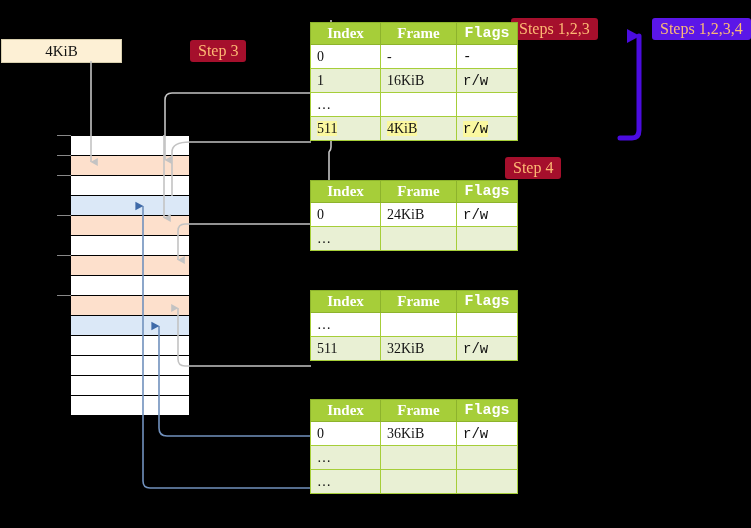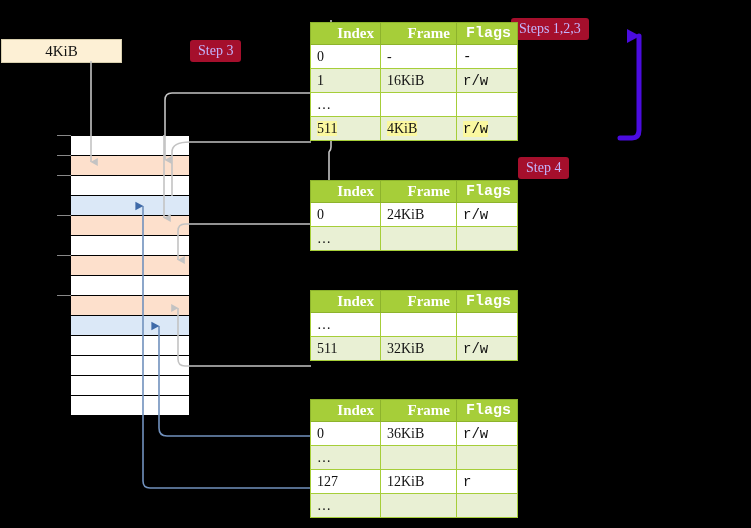--- a/index.html
+++ b/index.html
@@ -2,35 +2,35 @@
 <html><head>
 <meta charset="utf-8">
 <style>
   html,body{margin:0;padding:0;background:#000;}
   body{width:751px;height:528px;position:relative;overflow:hidden;
        font-family:"Liberation Serif", serif;}
   .stage{position:absolute;left:0;top:0;width:751px;height:528px;}
   svg.layer{position:absolute;left:0;top:0;width:751px;height:528px;pointer-events:none;}
 
   
-  .badge{position:absolute;color:#c4b5fd;font-size:14px;line-height:20px;
+  .badge{position:absolute;color:#fdba74;font-size:16px;line-height:20px;
          padding:1px 8px;border-radius:3px;white-space:nowrap;}
   .badge.red{background:#a50f2c;}
   .badge.purple{background:#5b16e8;}
 
   
   .kib-box{position:absolute;background:#fdf0d5;border:1px solid #d8cfae;
            color:#111;font-size:15px;display:flex;align-items:center;
            justify-content:center;}
 
   
   table.ptab{position:absolute;border-collapse:collapse;background:#fff;
              font-size:14px;color:#111;}
   table.ptab th{background:#a6ce39;color:#fff;font-weight:bold;font-size:15px;
-                border:1px solid #8db32c;padding:2px 6px;text-align:right;}
+                border:1px solid #8db32c;padding:2px 6px;text-align:center;}
   table.ptab td{border:1px solid #a6ce39;padding:2px 6px;height:19px;
                 vertical-align:middle;}
   table.ptab tr.alt td{background:#e9f0d4;}
   table.ptab tr.plain td{background:#ffffff;}
   .hl{background:#fbf8a0;}
   .c-idx{width:57px;}
   .c-frm{width:63px;}
   .c-flg{width:48px;font-family:Liberation Mono, monospace;}
 
   
@@ -47,28 +47,31 @@
 <div class="stage">
 
   <div class="kib-box" style="left:1px;top:39px;width:119px;height:22px;">
     <span>4KiB</span>
   </div>
 
   <div class="badge red" style="left:190px;top:40px;">
     <span>Step 3</span>
   </div>
 
-  <div class="badge red" style="left:518px;top:157px;">
+  <div class="badge red" style="left:505px;top:157px;">
     <span>Step 4</span>
   </div>
 
   <div class="badge red" style="left:511px;top:18px;">
     <span>Steps 1,2,3</span>
   </div>
 
+  <div class="badge purple" style="left:652px;top:18px;">
+    <span>Steps 1,2,3,4</span>
+  </div>
 
   <div class="mem" style="left:70px;top:135px;width:120px;height:281px;">
 
   <div class="memrow white" style="top: 0px; width: 120px; height: 21px;"></div>
       <div class="memrow peach" style="top: 20px; width: 120px; height: 21px;"></div>
       <div class="memrow white" style="top: 40px; width: 120px; height: 21px;"></div>
       <div class="memrow blue" style="top: 60px; width: 120px; height: 21px;"></div>
       <div class="memrow peach" style="top: 80px; width: 120px; height: 21px;"></div>
       <div class="memrow white" style="top: 100px; width: 120px; height: 21px;"></div>
       <div class="memrow peach" style="top: 120px; width: 120px; height: 21px;"></div>
@@ -211,25 +214,20 @@
         <tr class="plain">
           <td class="c-idx"><span>0</span></td>
           <td class="c-frm"><span>36KiB</span></td>
           <td class="c-flg"><span>r/w</span></td>
         </tr>
         <tr class="alt">
           <td class="c-idx"><span>…</span></td>
           <td class="c-frm">&nbsp;</td>
           <td class="c-flg">&nbsp;</td>
         </tr>
-        <tr class="plain">
-          <td class="c-idx"><span>127</span></td>
-          <td class="c-frm"><span>12KiB</span></td>
-          <td class="c-flg"><span>r</span></td>
-        </tr>
         <tr class="alt">
           <td class="c-idx"><span>…</span></td>
           <td class="c-frm">&nbsp;</td>
           <td class="c-flg">&nbsp;</td>
         </tr>
       </tbody>
     </table>
   </div>
 
 </body></html>

